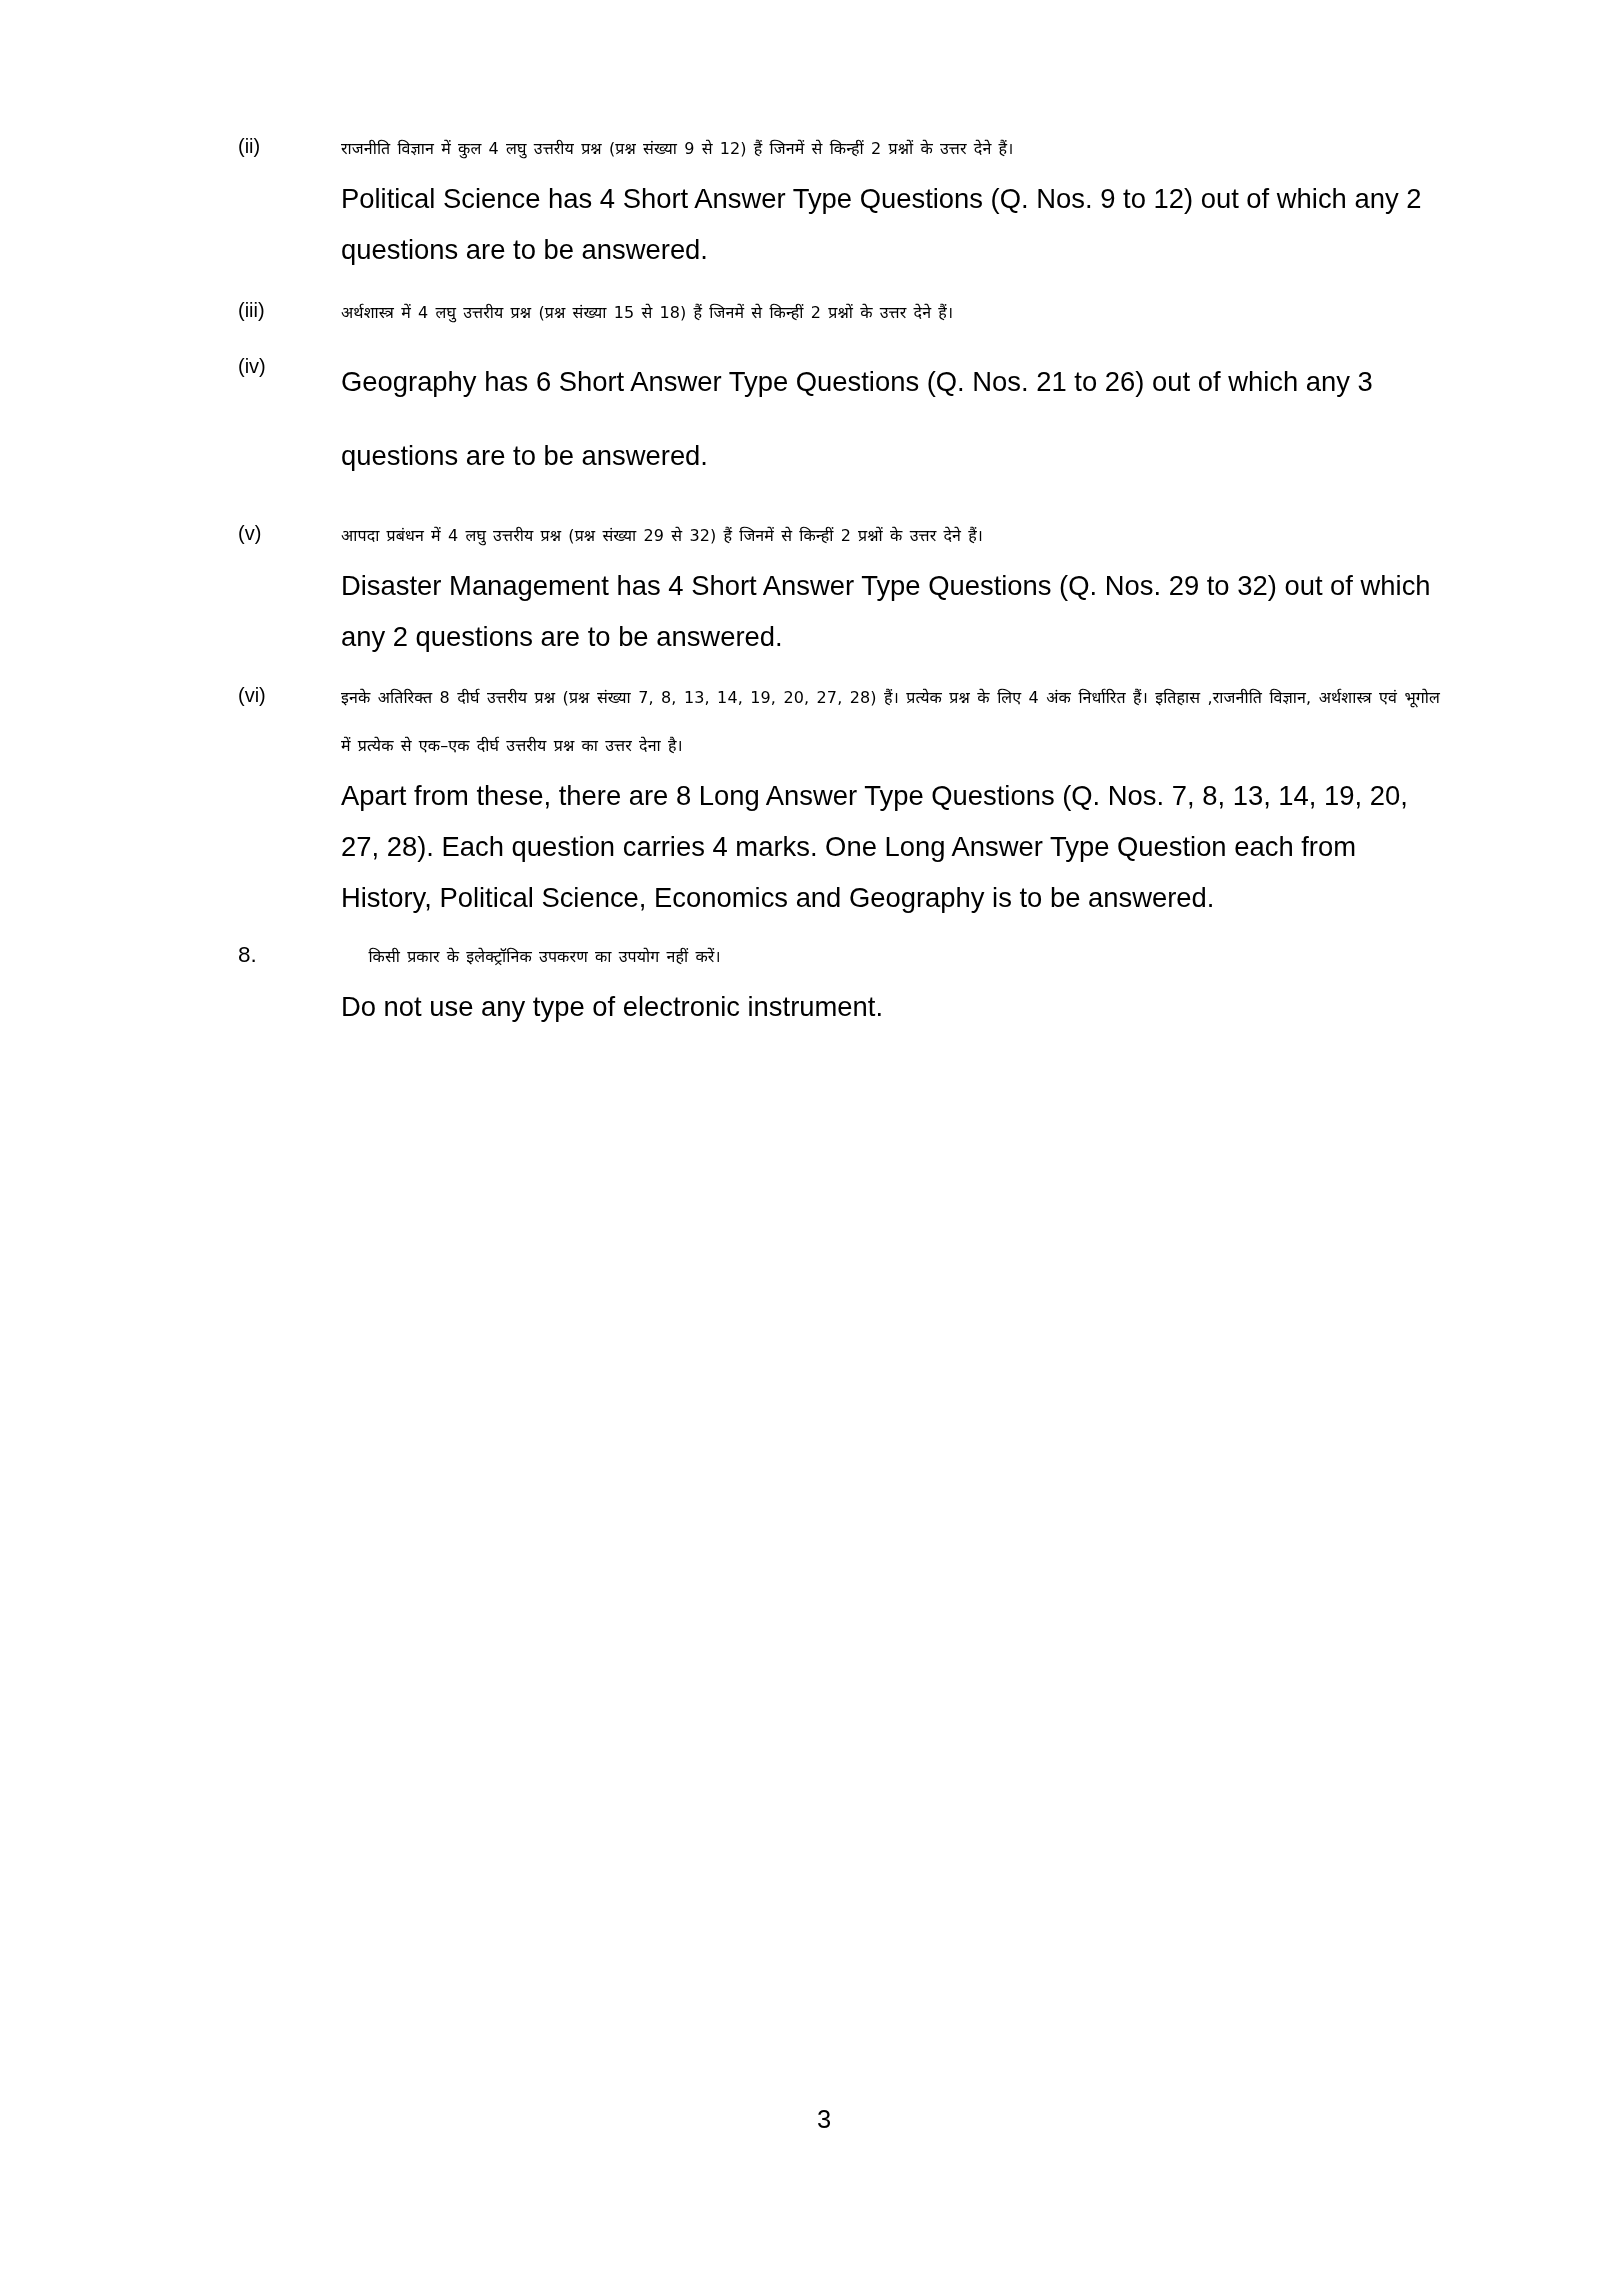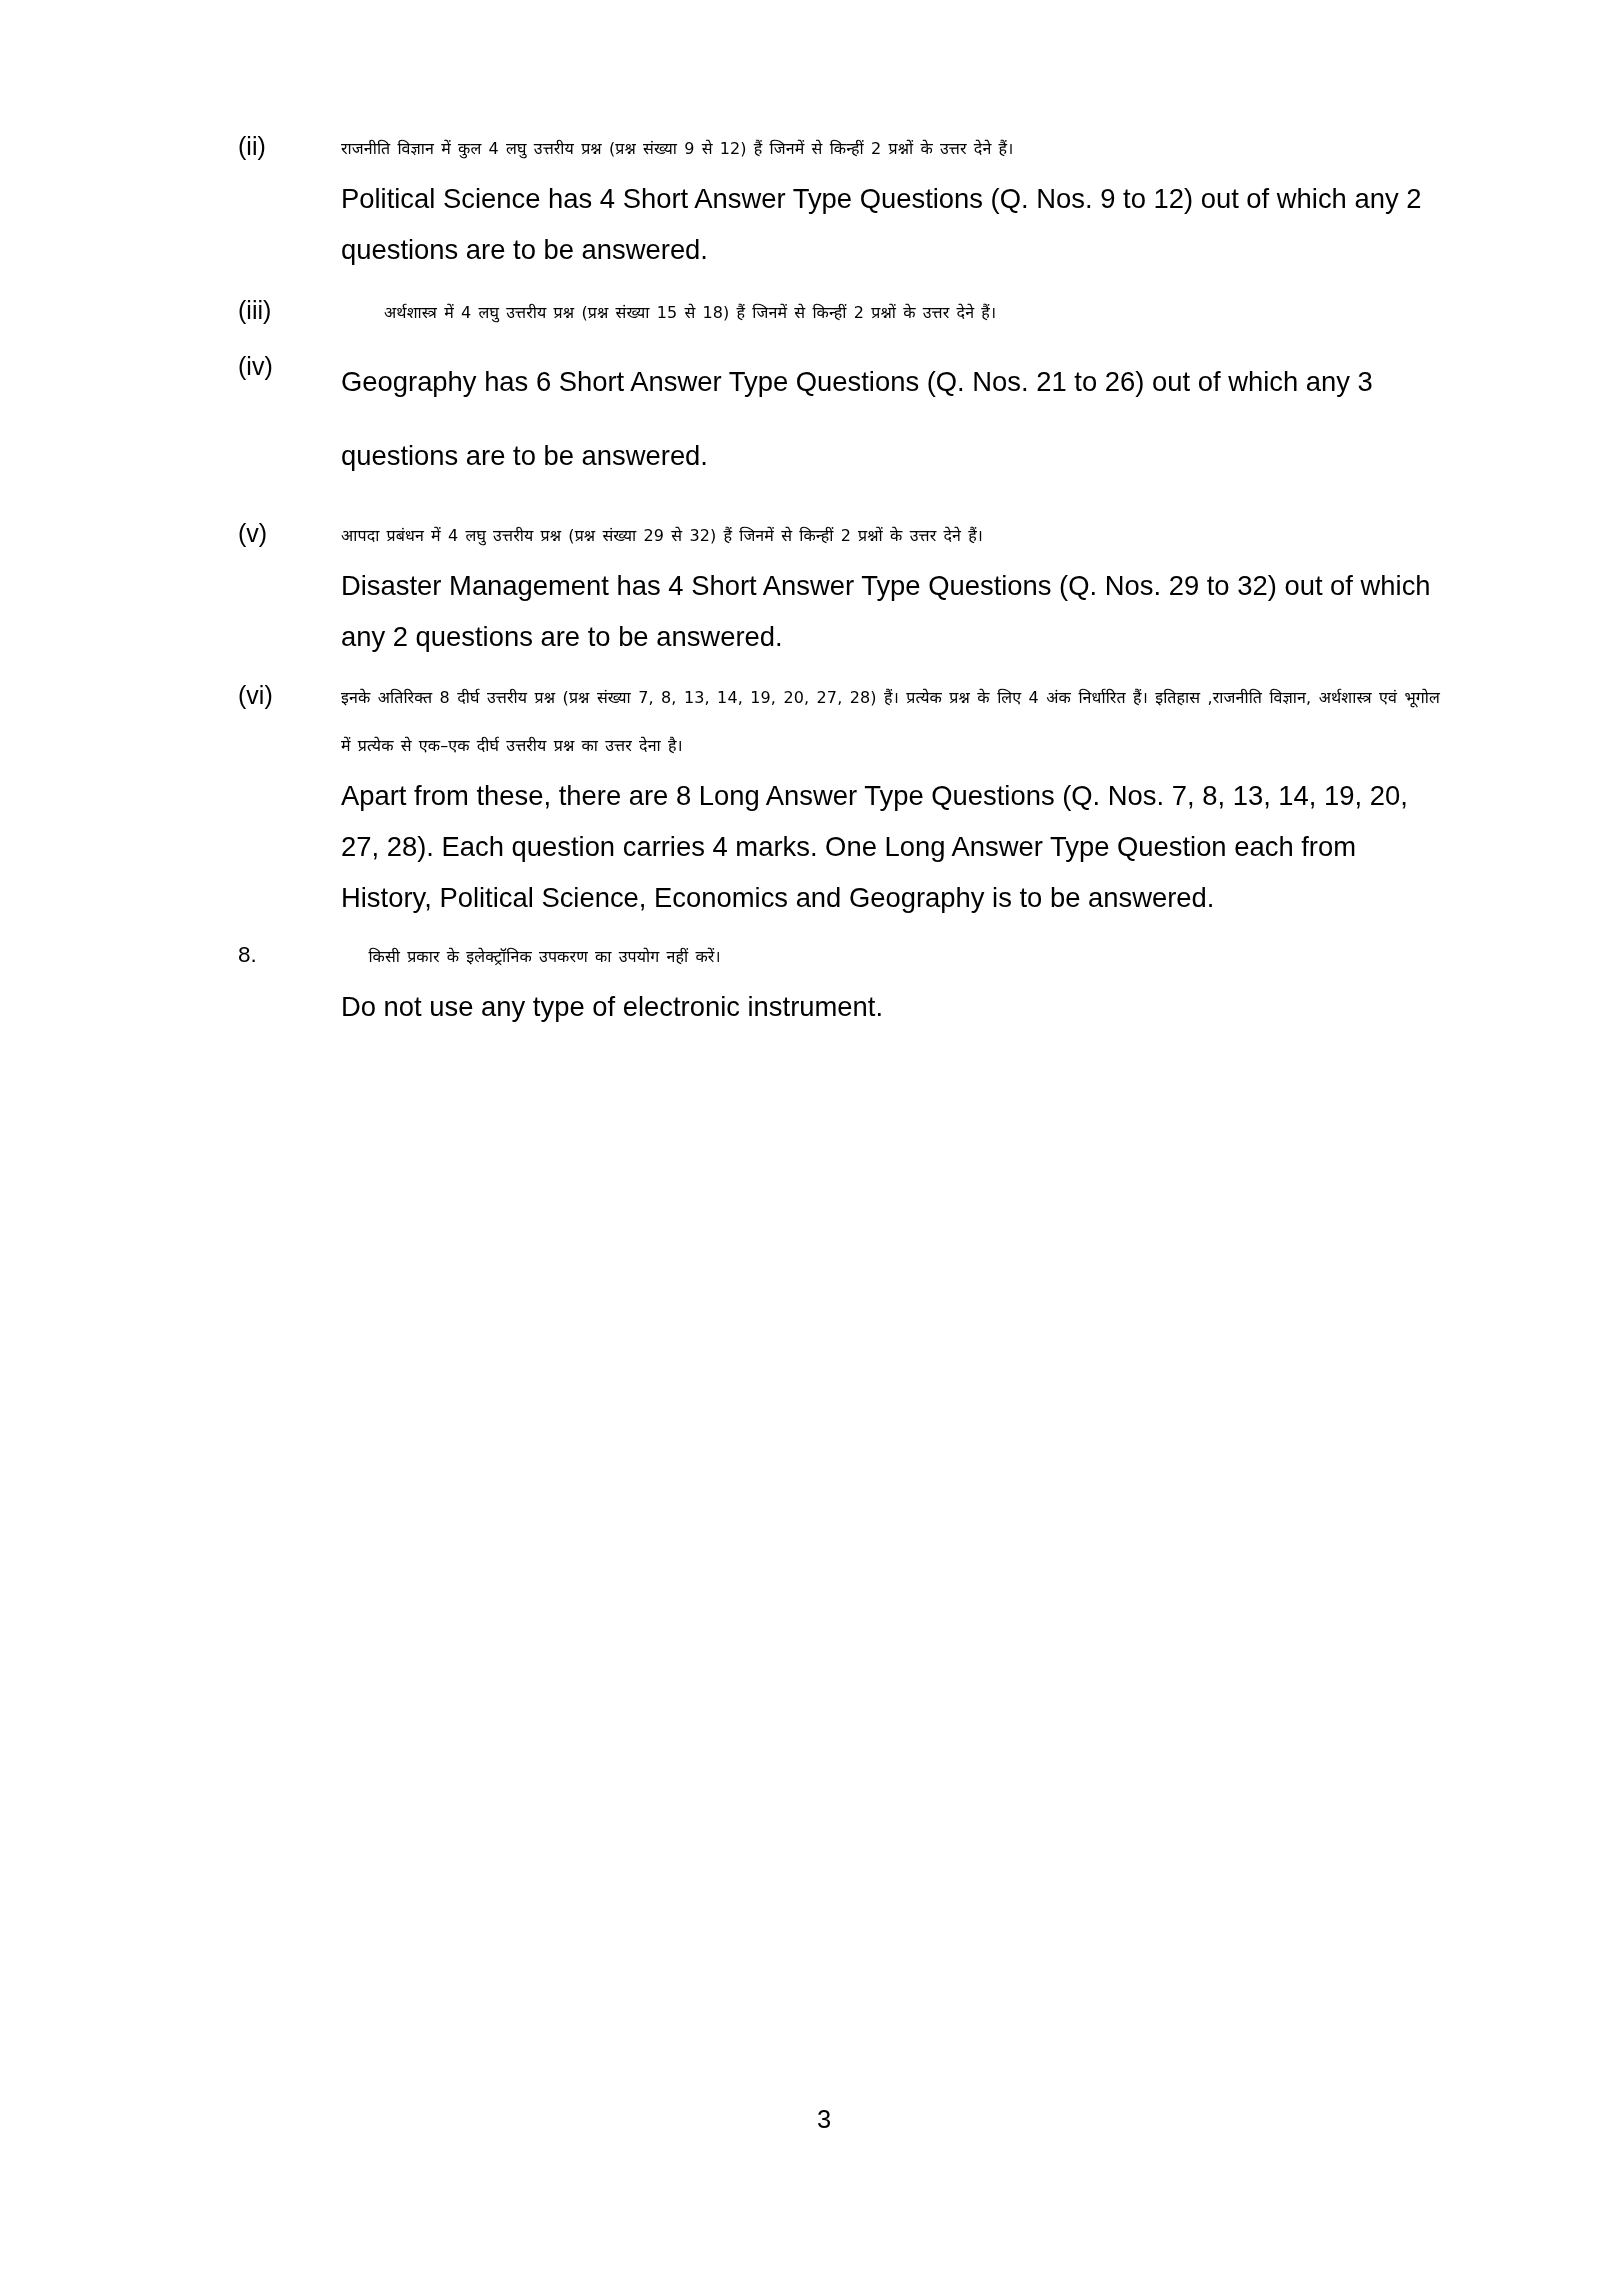--- a/index.html
+++ b/index.html
@@ -33,21 +33,21 @@
     display: flex;
     align-items: flex-start;
     padding-left: 238px;
     padding-right: 181px;
     box-sizing: border-box;
   }
   .marker {
     width: 103px;
     flex: 0 0 103px;
     font-family: "Liberation Sans", sans-serif;
-    font-size: 25px;
+    font-size: 20px;
     line-height: 43px;
     color: #000;
     white-space: nowrap;
   }
   .marker.num {
     font-size: 21.6px;
     line-height: 43px;
   }
   .body {
     flex: 1 1 auto;
@@ -73,21 +73,21 @@
     font-size: 27.4px;
     line-height: 51px;
     text-align: justify;
     text-justify: inter-word;
     margin: 0;
   }
   .en.last { text-align: left; }
 
   
   .item-ii   { margin-top: 125px; }
-  .item-iii  { margin-top: 13.7px; gap: 43px; }
+  .item-iii  { margin-top: 13.7px; }
   .item-iv   { margin-top: 8px; }
   .item-iv .hi  { line-height: 73px; }
   .item-iv .en  { line-height: 74px; }
   .item-v    { margin-top: 19.6px; }
   .item-vi   { margin-top: 11.8px; }
   .item-8    { margin-top: 9.8px; }
   .item-8 .marker { font-size: 22.5px; }
   .item-8 .hi { text-indent: 27.4px; }
 
   .page-number {

